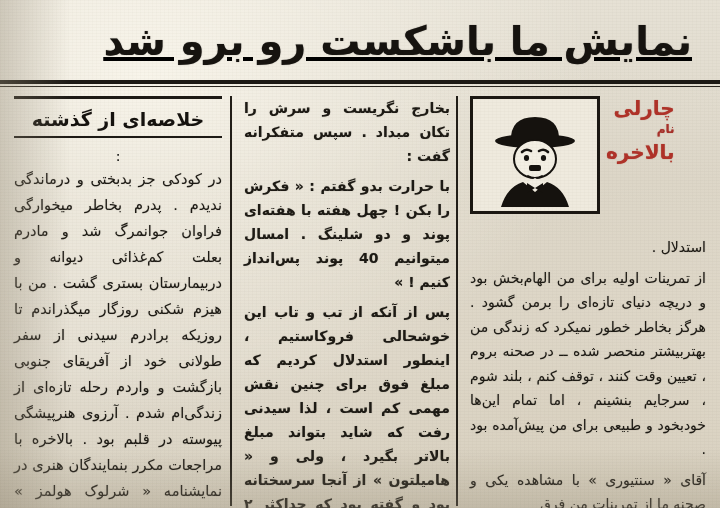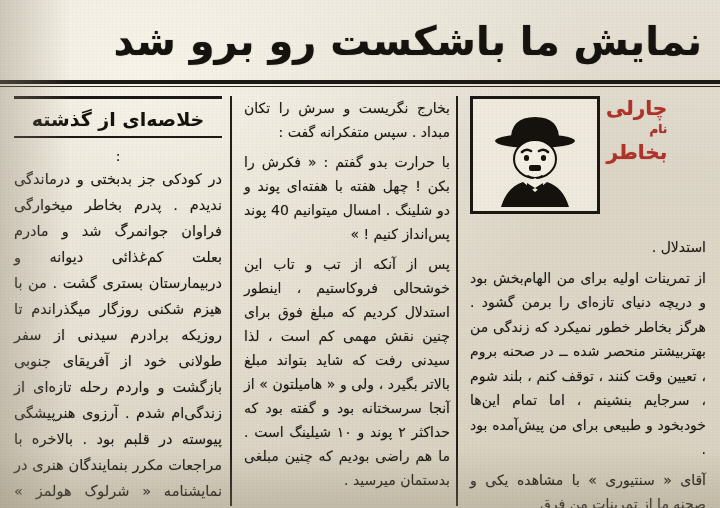--- a/index.html
+++ b/index.html
@@ -46,23 +46,24 @@
     position: absolute;
     left: 0; bottom: 0; width: 720px; height: 60px;
     background: linear-gradient(0deg, rgba(150,140,120,0.33), rgba(150,140,120,0));
     pointer-events: none;
   }
 
   
   .masthead {
     position: absolute;
     top: 10px;
-    right: 18px;
+    right: 28px;
     left: 14px;
     height: 74px;
+    text-decoration: underline;
   }
   .headline {
     direction: rtl;
     text-align: right;
     font-family: "DejaVu Sans", sans-serif;
     font-weight: bold;
     font-size: 40px;
     line-height: 62px;
     color: #16130f;
     letter-spacing: -1px;
@@ -93,21 +94,21 @@
     bottom: 2px;
     display: flex;
     flex-direction: row;
     gap: 0;
   }
   .col {
     position: relative;
     box-sizing: border-box;
   }
   .col-right { width: 246px; padding-left: 10px; }
-  .col-mid   { width: 226px; padding: 0 10px; }
+  .col-mid   { width: 226px; padding: 0 10px; font-weight: bold; }
   .col-left  { width: 220px; padding-right: 12px; }
 
   .vrule {
     position: absolute;
     top: 0; bottom: 0;
     width: 2px;
     background: #221e18;
   }
   .vrule.r1 { right: 248px; }
   .vrule.r2 { right: 474px; }
@@ -256,21 +257,21 @@
 
             <path d="M20 100 q6 -20 22 -25 l12 10 l12 -10 q16 5 22 25 Z" fill="#15120e"></path>
             <path d="M47 75 l7 9 l7 -9 l-7 -4 Z" fill="#f3efe4"></path>
 
             <path d="M54 81 l-8 -5 v10 Z M54 81 l8 -5 v10 Z" fill="#15120e"></path>
           </svg>
         </div>
         <div class="logo-words">
           <div class="logo-word">چارلی</div>
           <div class="logo-word small">نام</div>
-          <div class="logo-word">بخاطر</div>
+          <div class="logo-word">بالاخره</div>
         </div>
       </div>
 
       <div class="body-text">
         <p>استدلال .</p>
         <p>از تمرینات اولیه برای من الهام‌بخش بود و دریچه دنیای تازه‌ای را برمن گشود . هرگز بخاطر خطور نمیکرد که زندگی من بهتربیشتر منحصر شده ــ در صحنه بروم ، تعیین وقت کنند ، توقف کنم ، بلند شوم ، سرجایم بنشینم ، اما تمام این‌ها خودبخود و طبیعی برای من پیش‌آمده بود .</p>
         <p>آقای « سنتیوری » با مشاهده یکی و صحنه ما از تمرینات من فرق</p>
       </div>
     </div>
 

